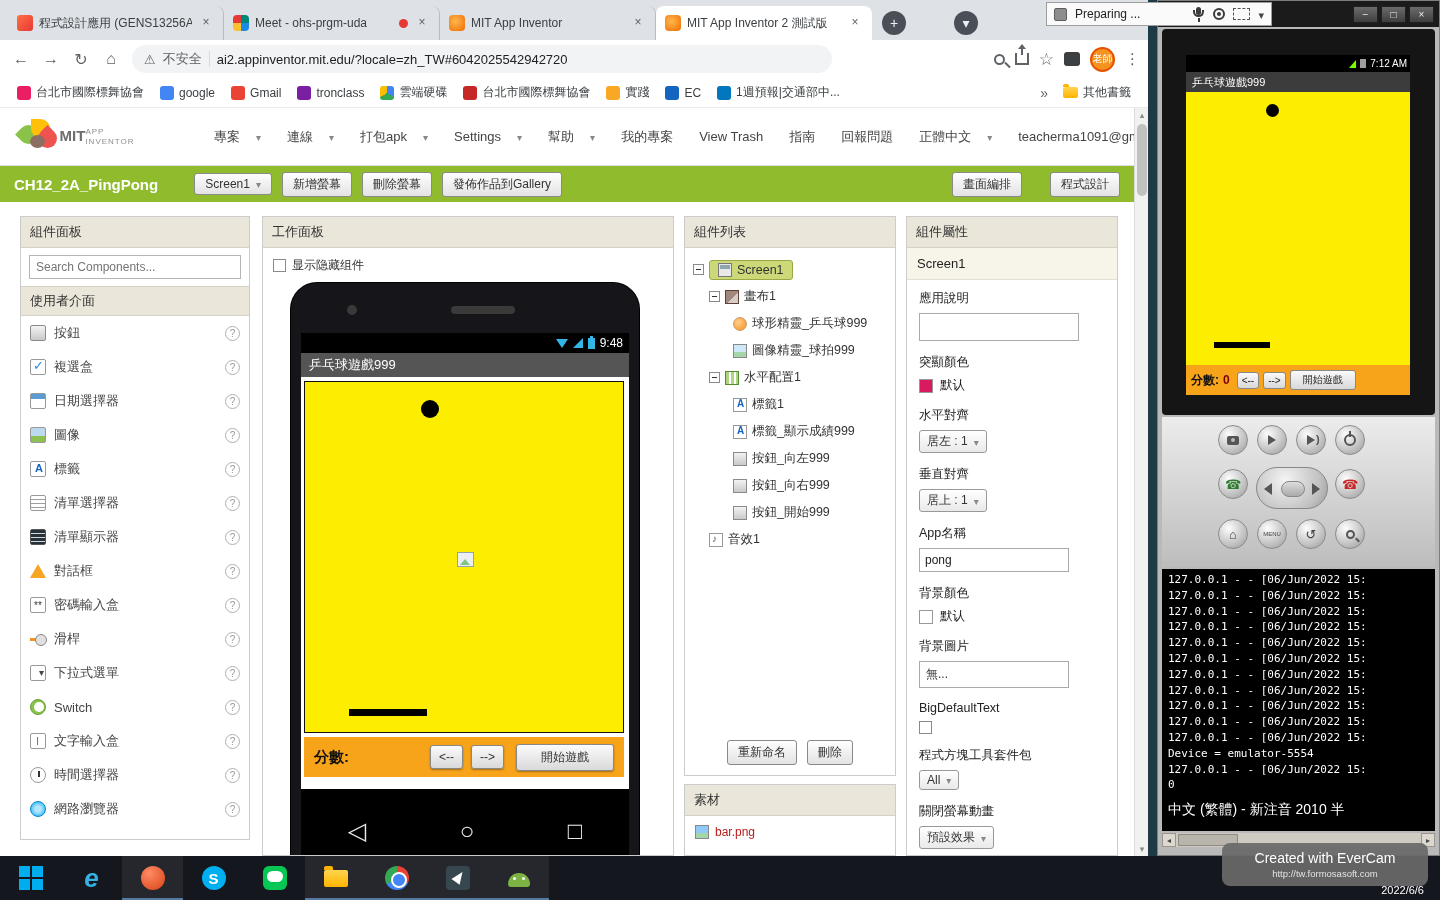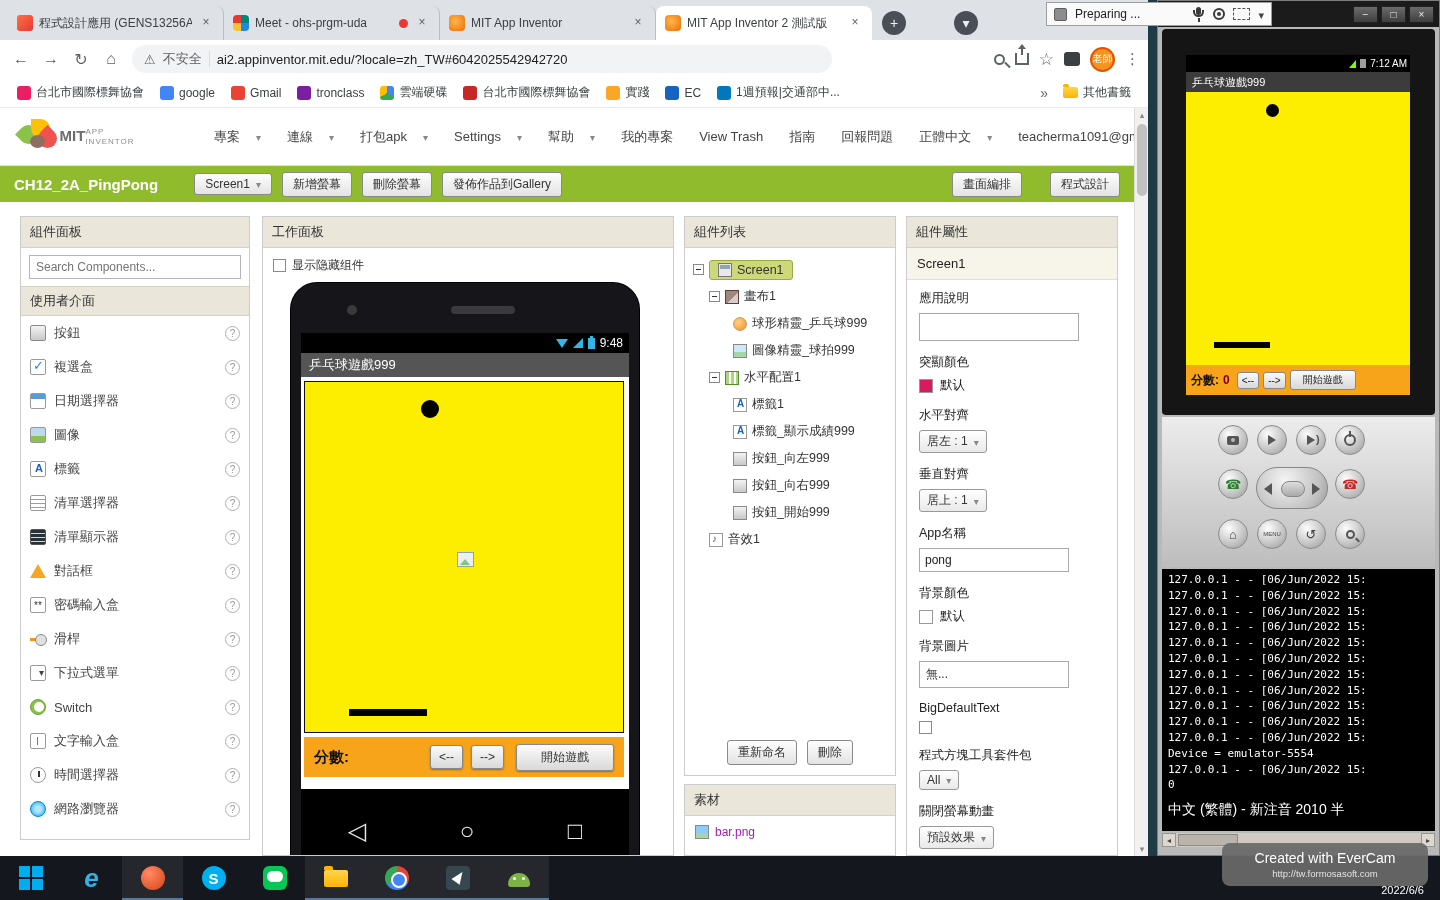--- a/index.html
+++ b/index.html
@@ -179,21 +179,21 @@
 .ti-hlayout{background:repeating-linear-gradient(90deg,#aed581,#aed581 3px,#fff 3px,#fff 5px);border:1px solid #558b2f}
 .ti-labels{background:#fff;border:1px solid #999}
 .ti-labels::after{content:"A";position:absolute;left:3px;top:-1px;color:#1565c0;font-size:10px;font-weight:bold}
 .ti-btn{background:linear-gradient(#f3f3f3,#c9c9c9);border:1px solid #8a8a8a}
 .ti-sound{background:#fff;border:1px solid #999;color:#555}
 .ti-sound::after{content:"\266A";position:absolute;left:2px;top:-1px;font-size:10px}
 .comp-btns{position:absolute;left:0;bottom:10px;width:100%;display:flex;justify-content:center;gap:10px}
 
 
 #media{left:684px;top:582px;width:212px;height:72px}
-.file-row{display:flex;align-items:flex-end;gap:6px;padding:9px 10px;font-size:12px;color:#a21caf}
+.file-row{display:flex;align-items:flex-end;gap:6px;padding:9px 10px;font-size:12px;color:#b91c1c}
 .file-ico{width:14px;height:14px;background:linear-gradient(180deg,#90caf9 55%,#a5d6a7 55%);border:1px solid #888;flex:0 0 14px}
 
 
 #props{left:906px;top:14px;width:212px;height:640px}
 .props-name{padding:8px 10px;font-size:13px;color:#222;border-bottom:1px solid #e3dfd2;background:#f7f4ea}
 .props-body{padding:10px 12px;display:flex;flex-direction:column;gap:13px}
 .field{display:flex;flex-direction:column;gap:6px;font-size:12.5px;color:#222}
 .p-textarea{width:160px;height:28px;border:1px solid #aaa;background:#fff;resize:none}
 .sw-row{display:flex;align-items:center;gap:7px}
 .swatch{width:14px;height:14px;border:1px solid #999;flex:0 0 14px}

